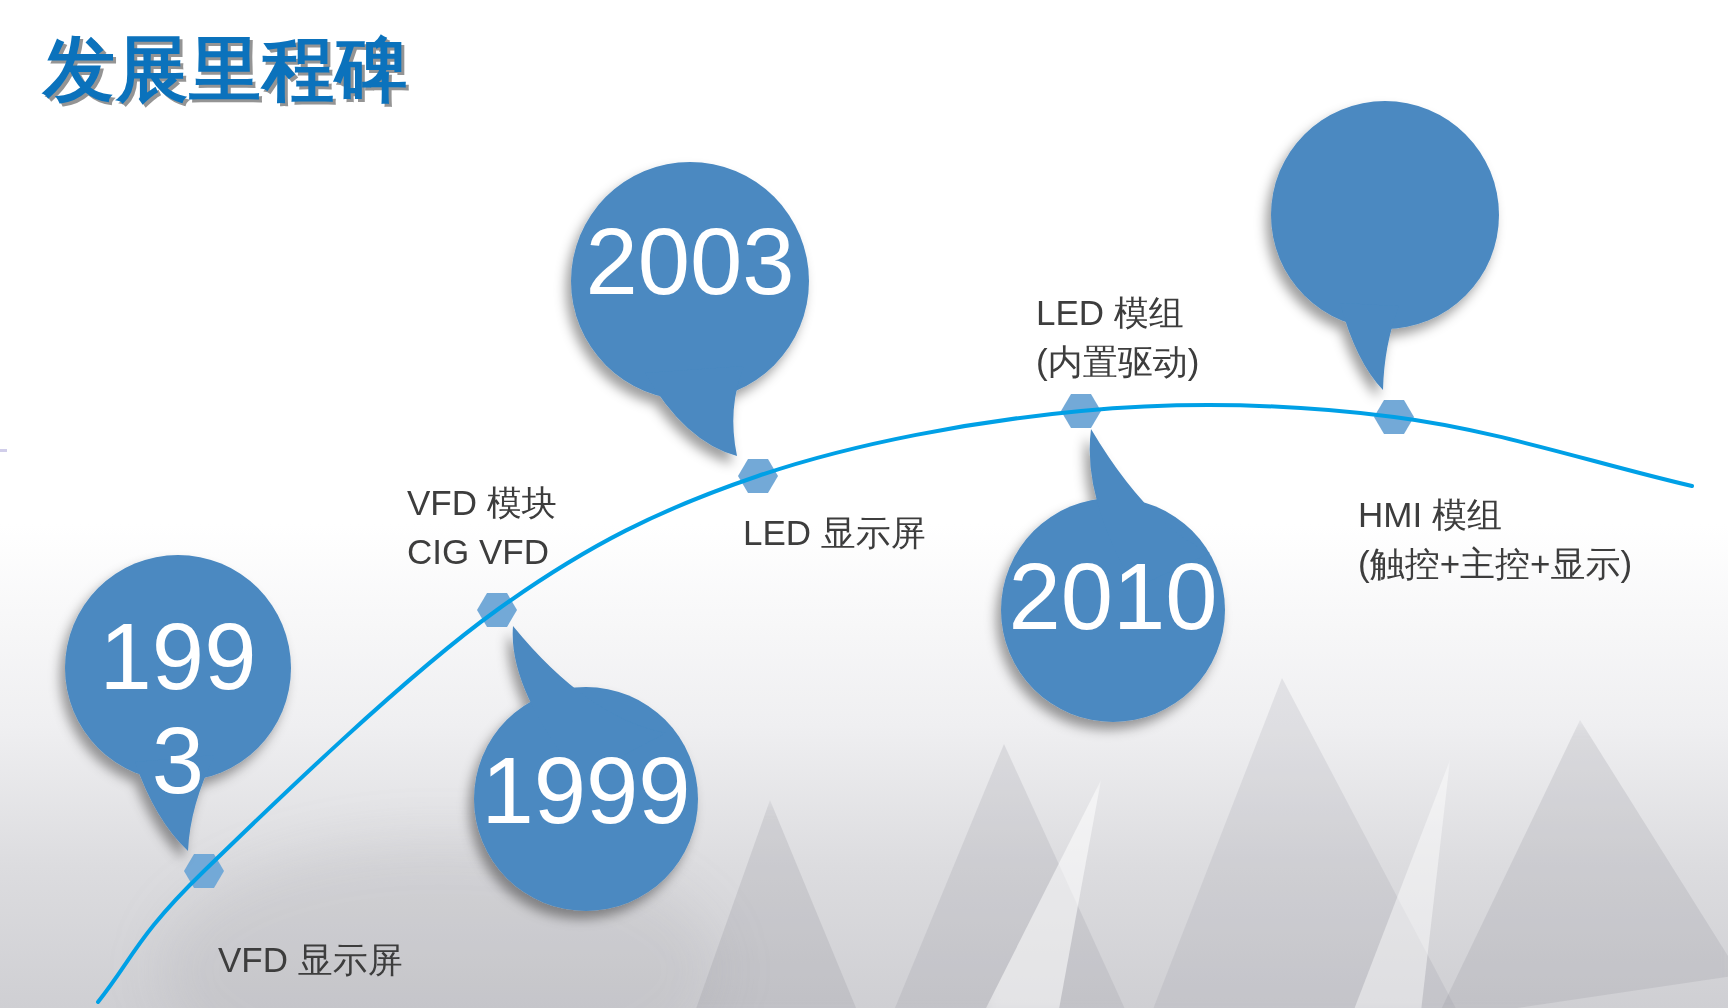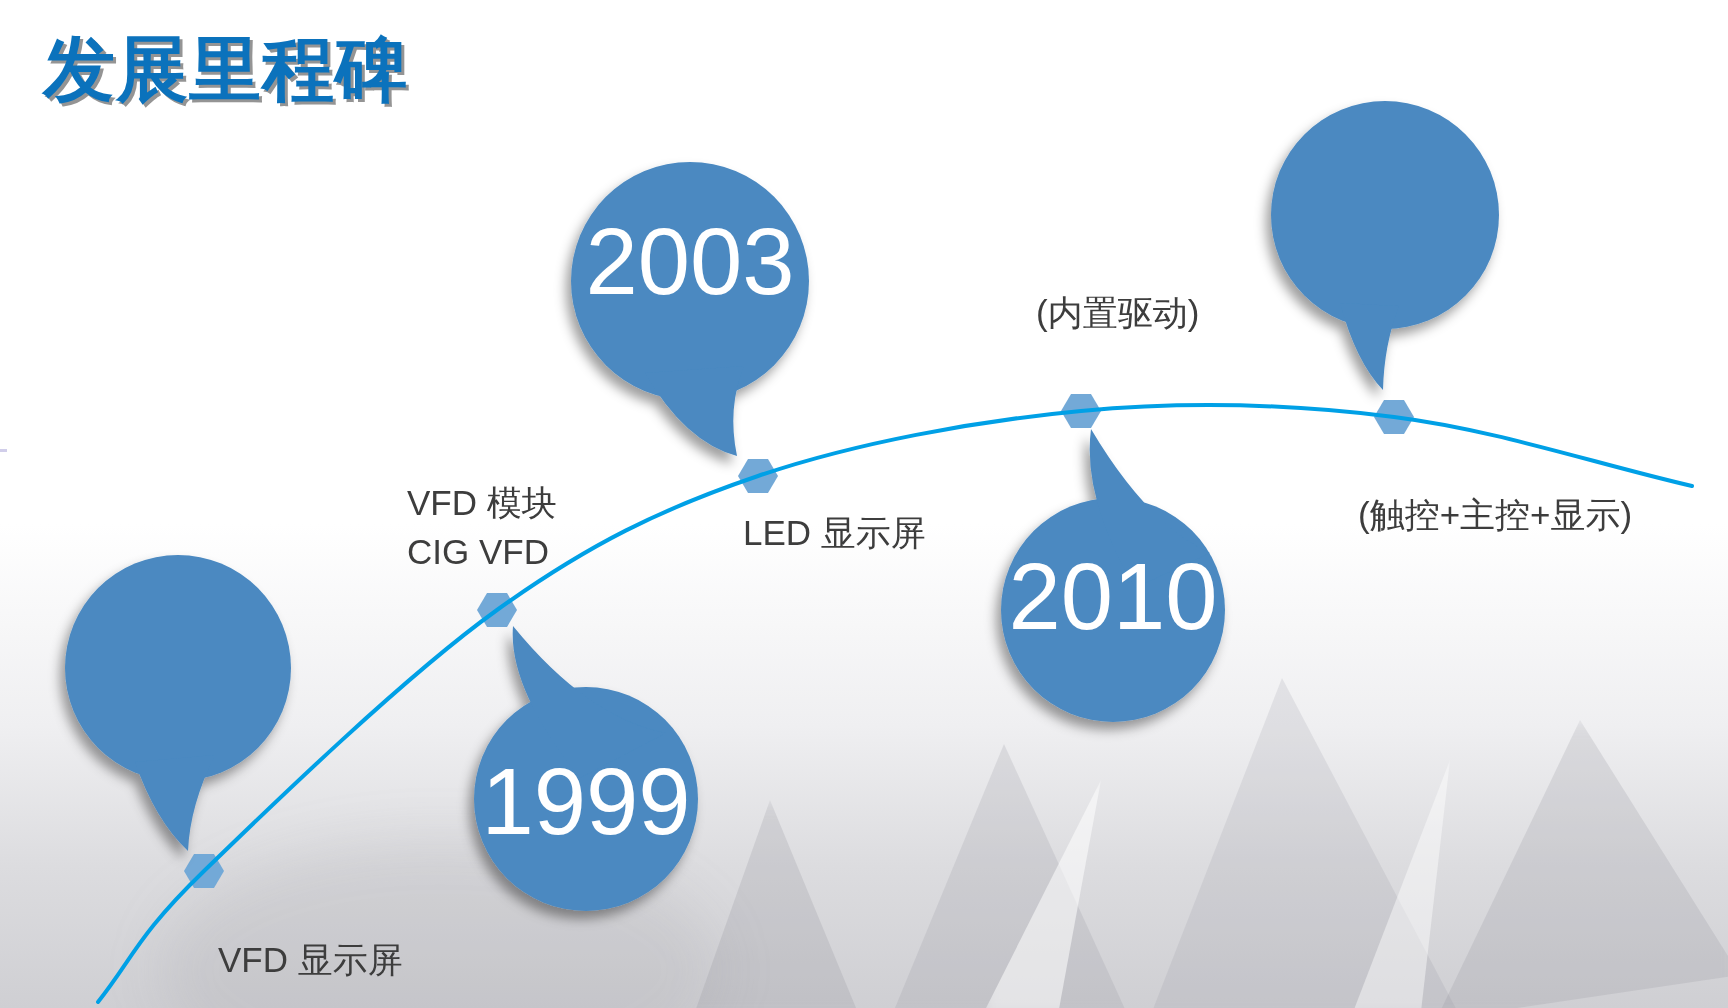--- a/index.html
+++ b/index.html
@@ -104,36 +104,39 @@
         <circle cx="1113" cy="610" r="112"></circle>
         <path d="M 1091 429 Q 1148 525 1210 553 L 1135 588 Q 1082 498 1091 429 Z"></path>
       </g>
       <g filter="url(#balloonShadow)">
         <circle cx="1385" cy="215" r="114"></circle>
         <path d="M 1340 303 Q 1356 362 1383 390 Q 1384 345 1399 306 Z"></path>
       </g>
     </g>
   </svg>
 
-  <div class="year" style="left:436px;top:744px;width:300px;margin-top:11px;">1999</div>
+  <div class="year year-wrap" style="left:78px;top:605px;">1993</div>
+  <div class="year" style="left:436px;top:744px;width:300px;">1999</div>
   <div class="year" style="left:540px;top:215px;width:300px;">2003</div>
   <div class="year" style="left:963px;top:550px;width:300px;">2010</div>
 
   <div class="label" style="left:218px;top:935px;">
     <span>VFD 显示屏</span>
   </div>
   <div class="label" style="left:407px;top:478px;">
     <span>VFD 模块</span>
     <span>CIG VFD</span>
   </div>
   <div class="label" style="left:743px;top:508px;">
     <span>LED 显示屏</span>
   </div>
   <div class="label" style="left:1036px;top:288px;">
+    <span>LED 模组</span>
     <span>(内置驱动)</span>
   </div>
   <div class="label" style="left:1358px;top:490px;">
+    <span>HMI 模组</span>
     <span>(触控+主控+显示)</span>
   </div>
 
   <div class="artifact"></div>
 
 </div>
 
 </body></html>

